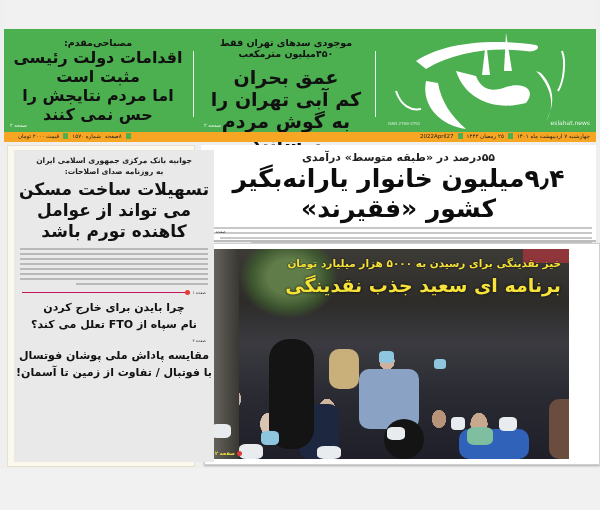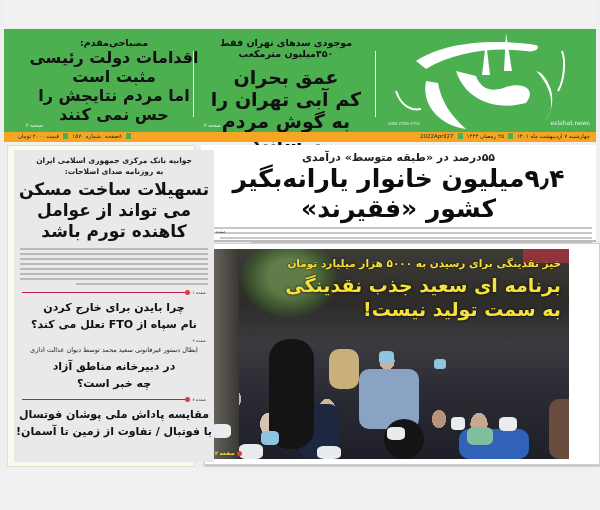--- a/index.html
+++ b/index.html
@@ -7,21 +7,21 @@
   body { font-family: "DejaVu Sans", sans-serif; position: relative; }
 
   .page { position: absolute; left: 4px; top: 0; width: 592px; height: 510px; }
   .top-blank { position: absolute; left: 0; top: 0; width: 592px; height: 28px; background: #f1f1f1; }
 
   
   .masthead { position: absolute; left: 0; top: 29px; width: 592px; height: 103px; background: #4caf50; direction: rtl; }
   .masthead .col { position: absolute; top: 0; height: 103px; color: #111; text-align: center; }
   .col-logo { right: 0; width: 218px; }
   .col-mid { right: 222px; width: 176px; }
-  .col-left { right: 388px; width: 188px; }
+  .col-left { right: 404px; width: 188px; }
   .vsep { position: absolute; top: 22px; width: 1px; height: 66px; background: #e8f5e9; }
   .vsep.a { right: 220px; }
   .vsep.b { right: 402px; }
 
   .logo-script { position: absolute; right: 20px; top: 2px; width: 190px; height: 100px; }
   .logo-url { position: absolute; right: 6px; bottom: 6px; font-size: 6px; color: #e8f5e9; direction: ltr; }
   .logo-issn { position: absolute; left: 10px; bottom: 6px; font-size: 4px; color: #d4ecd5; direction: ltr; }
 
   .kicker { font-size: 9.5px; font-weight: bold; margin-top: 8px; color: #111; }
   .mid-headline { font-size: 19px; font-weight: bold; line-height: 22px; margin-top: 7px; color: #111; }
@@ -186,21 +186,20 @@
       <div class="mask" style="left:178px;top:178px;width:18px;height:13px;"></div>
       <div class="mask green" style="left:258px;top:178px;width:26px;height:18px;"></div>
       <div class="mask" style="left:290px;top:168px;width:18px;height:14px;"></div>
       <div class="mask" style="left:242px;top:168px;width:14px;height:13px;"></div>
       <div class="mask blue" style="left:225px;top:110px;width:12px;height:10px;"></div>
       <div class="photo-brand"></div>
       <div class="photo-overlay">
         <div class="p-kicker">خیز نقدینگی برای رسیدن به ۵۰۰۰ هزار میلیارد تومان</div>
         <div class="p-headline">
           <div>برنامه ای سعید جذب نقدینگی</div>
-          <div>به سمت تولید نیست!</div>
         </div>
       </div>
       <div class="photo-ref">
         <span class="txt">صفحه ۲</span>
         <span class="dot"></span>
       </div>
     </div>
   </div>
 
   <div class="sidebar">
@@ -236,32 +235,20 @@
         <div class="s-h2">
           <div>چرا بایدن برای خارج کردن</div>
           <div>نام سپاه از FTO تعلل می کند؟</div>
         </div>
         <div class="s-ref">
           <span class="ln" style="opacity:0;"></span>
           <span class="txt">صفحه ۲</span>
         </div>
       </div>
 
-      <div>
-        <div class="s-small-kicker">ابطال دستور غیرقانونی سعید محمد توسط دیوان عدالت اداری</div>
-        <div class="s-h2">
-          <div>در دبیرخانه مناطق آزاد</div>
-          <div>چه خبر است؟</div>
-        </div>
-        <div class="s-ref">
-          <span class="ln"></span>
-          <span class="dot"></span>
-          <span class="txt" style="margin-left:2px;">صفحه ۷</span>
-        </div>
-      </div>
 
       <div>
         <div class="s-h2">
           <div>مقایسه پاداش ملی پوشان فوتسال</div>
           <div>با فوتبال / تفاوت از زمین تا آسمان!</div>
         </div>
 
       </div>
     </div>
   </div>

